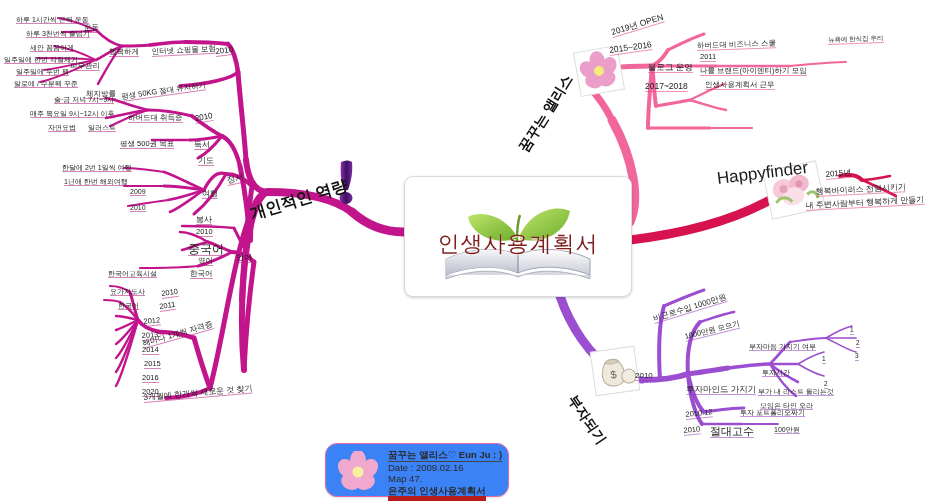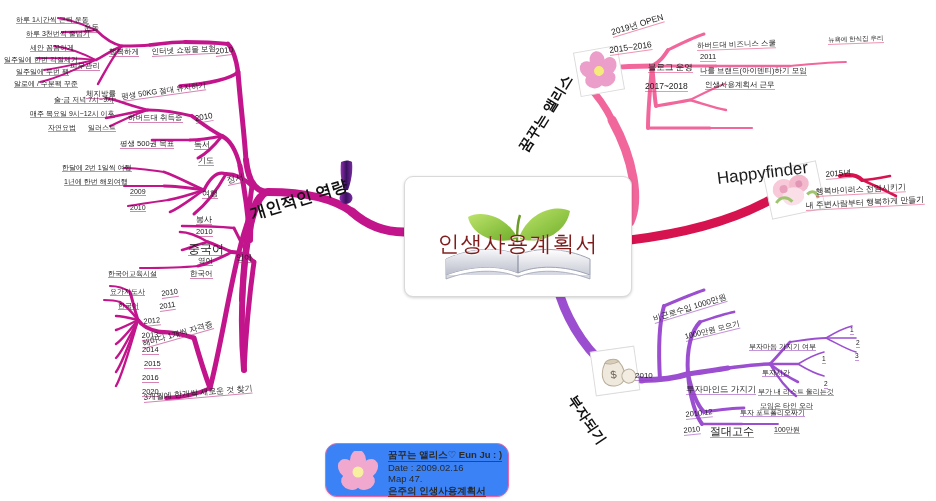--- a/index.html
+++ b/index.html
@@ -41,21 +41,21 @@
   
   #legend{
     position:absolute;left:325px;top:443px;width:182px;height:52px;
     background:#3b82f6;border:1px solid #e86aa6;border-radius:12px;
     box-shadow:0 1px 2px rgba(0,0,0,.12);
   }
   #legend .fl{position:absolute;left:8px;top:7px;}
   #legend .lines{position:absolute;left:62px;top:5px;font-size:9.5px;color:#2a2a2a;line-height:11.5px;}
   #legend .lines div{white-space:nowrap;}
   #legend .l1{font-weight:bold;border-bottom:1px solid #444;display:inline-block;}
-  #legend .l4{font-weight:bold;border-bottom:1px solid #b91c1c;display:inline-block;}
+  #legend .l4{font-weight:bold;border-bottom:6px solid #b91c1c;display:inline-block;}
 </style>
 </head>
 <body>
 
 <div id="stage">
 
   <svg id="wires" viewBox="0 0 936 501">
     <g fill="none" stroke-linecap="round">
 
       <path d="M404,232 C388,232 370,228 352,212" stroke="#c2158c" stroke-width="9"></path>

